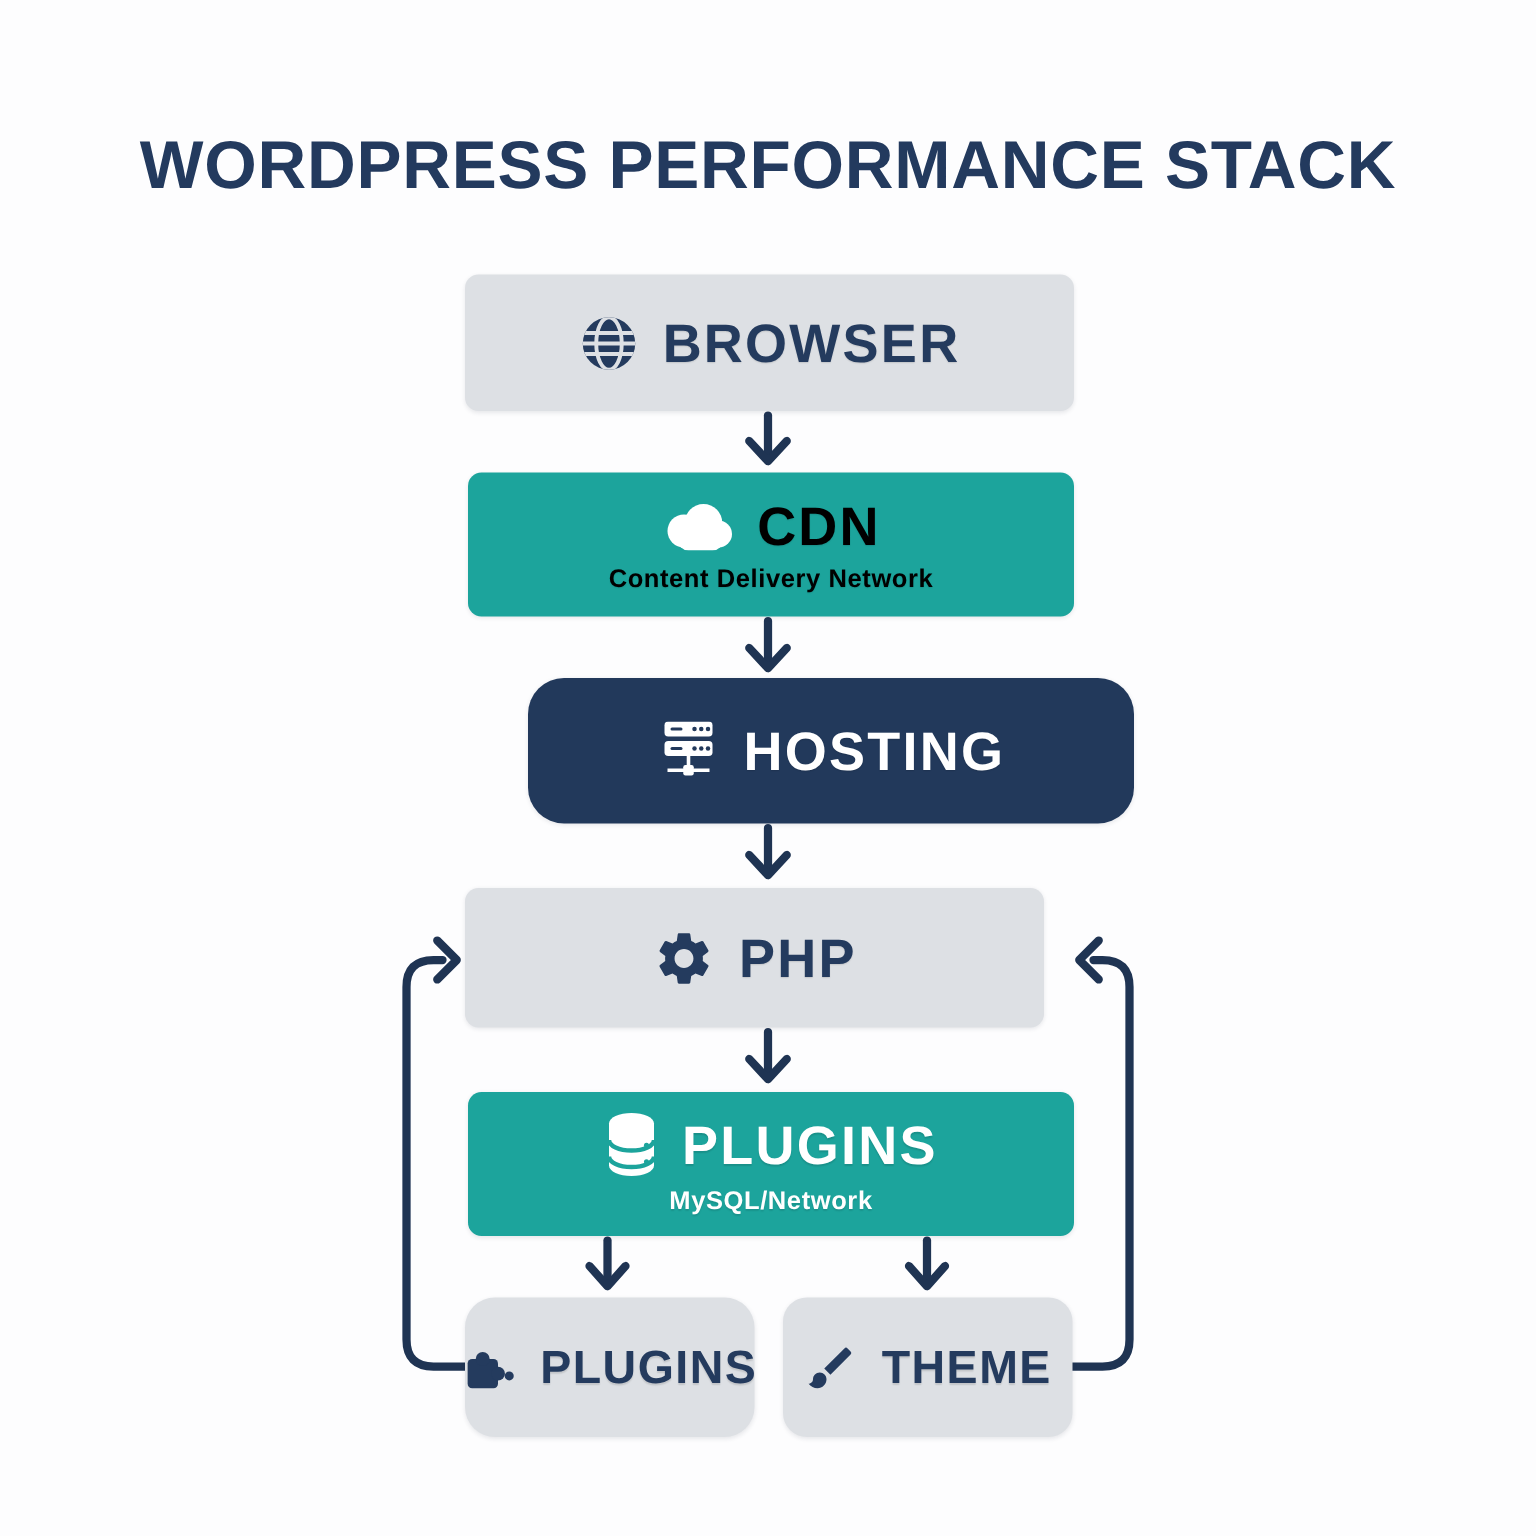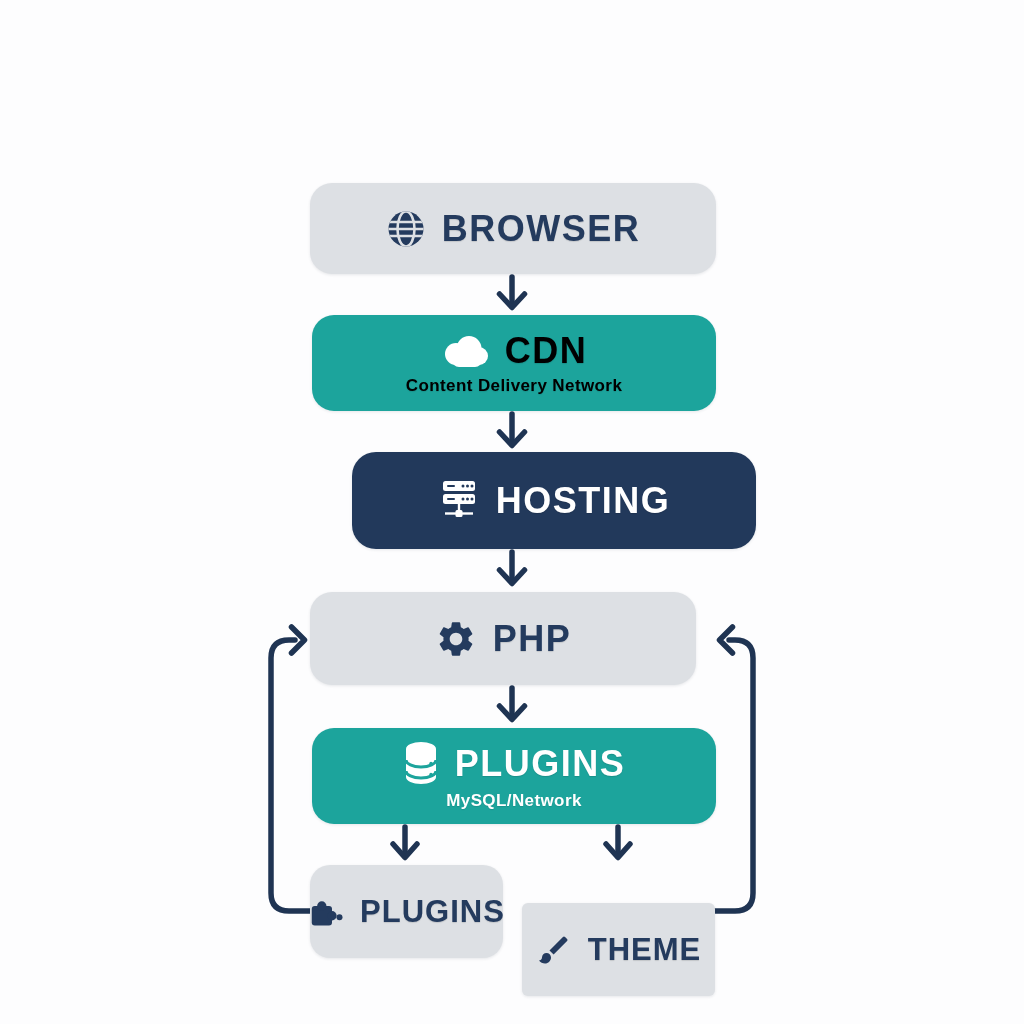--- a/index.html
+++ b/index.html
@@ -34,21 +34,21 @@
   .arrows path {
     stroke: var(--c-arrow, #1f3453);
     stroke-width: 5.5;
     fill: none;
     stroke-linecap: round;
     stroke-linejoin: round;
   }
 
   .node {
     position: absolute;
-    border-radius: 22px;
+    border-radius: 9px;
     display: flex;
     flex-direction: column;
     align-items: center;
     justify-content: center;
     box-shadow: 0 1px 3px rgba(30,40,60,0.10);
   }
   .node .row {
     display: flex;
     align-items: center;
     gap: 16px;
@@ -67,30 +67,31 @@
     margin-top: 4px;
     text-shadow: 0 1px 1px rgba(0,0,0,0.10);
   }
 
   #node-browser  { left: 310px; top: 183px; width: 406px; height: 91px; }
   #node-cdn      { left: 312px; top: 315px; width: 404px; height: 96px; }
   #node-hosting  { left: 312px; top: 452px; width: 404px; height: 97px; border-radius: 24px; margin-left: 40px; }
   #node-php      { left: 310px; top: 592px; width: 386px; height: 93px; }
   #node-database { left: 312px; top: 728px; width: 404px; height: 96px; }
   #node-plugins  { left: 310px; top: 865px; width: 193px; height: 93px; border-radius: 20px; }
-  #node-theme    { left: 522px; top: 865px; width: 193px; height: 93px; border-radius: 6px; margin-top: 38px; }
+  #node-theme    { left: 522px; top: 865px; width: 193px; height: 93px; border-radius: 16px; }
 
   #node-plugins .label, #node-theme .label { font-size: 31px; letter-spacing: 1px; }
   #node-plugins .row, #node-theme .row { }
 </style>
 </head>
 <body>
 
 <div class="canvas">
 
+  <div class="title">WORDPRESS PERFORMANCE STACK</div>
 
   <svg class="arrows" viewBox="0 0 1024 1024" width="1024" height="1024">
 
     <path d="M512 277 L512 302"></path>
       <path d="M499.5 294 L512 307.5 L524.5 294"></path>
 
     <path d="M512 414 L512 440"></path>
       <path d="M499.5 432 L512 445.5 L524.5 432"></path>
 
     <path d="M512 552 L512 578"></path>

